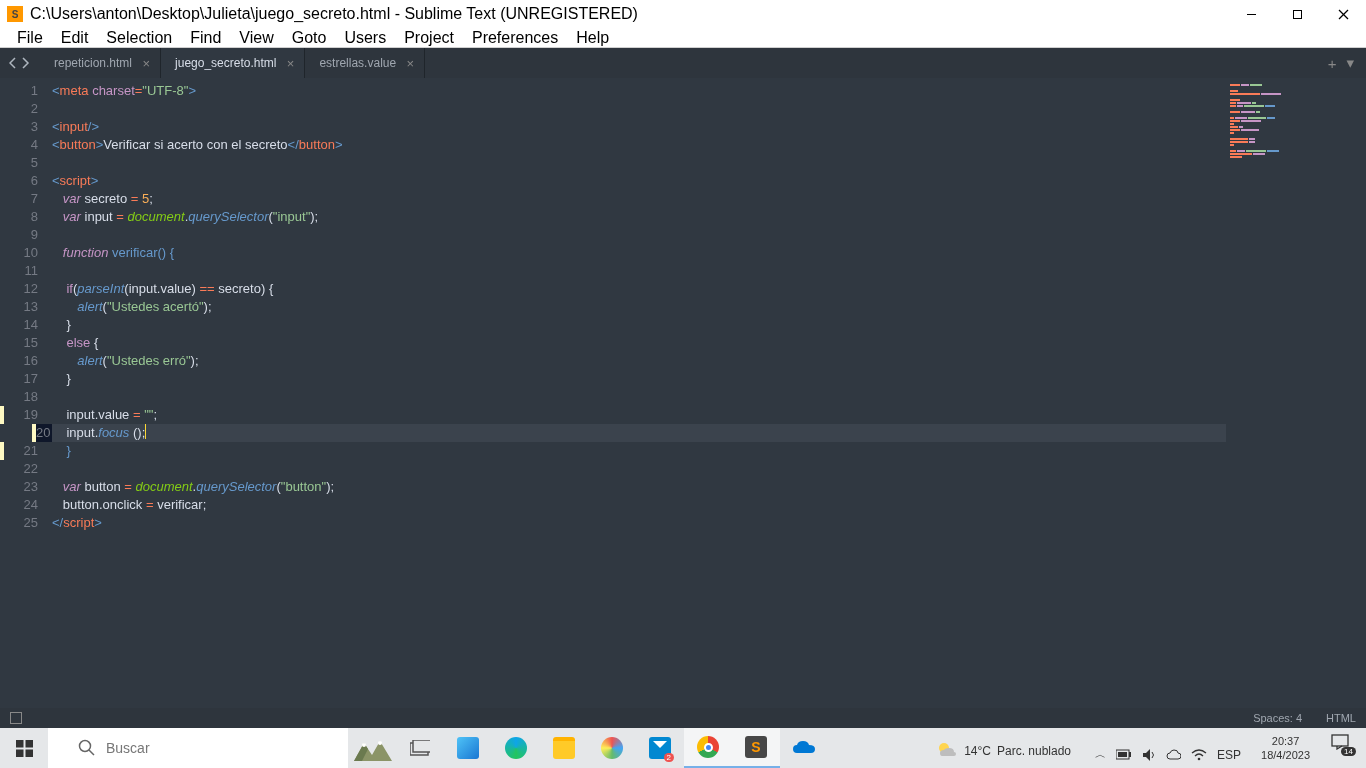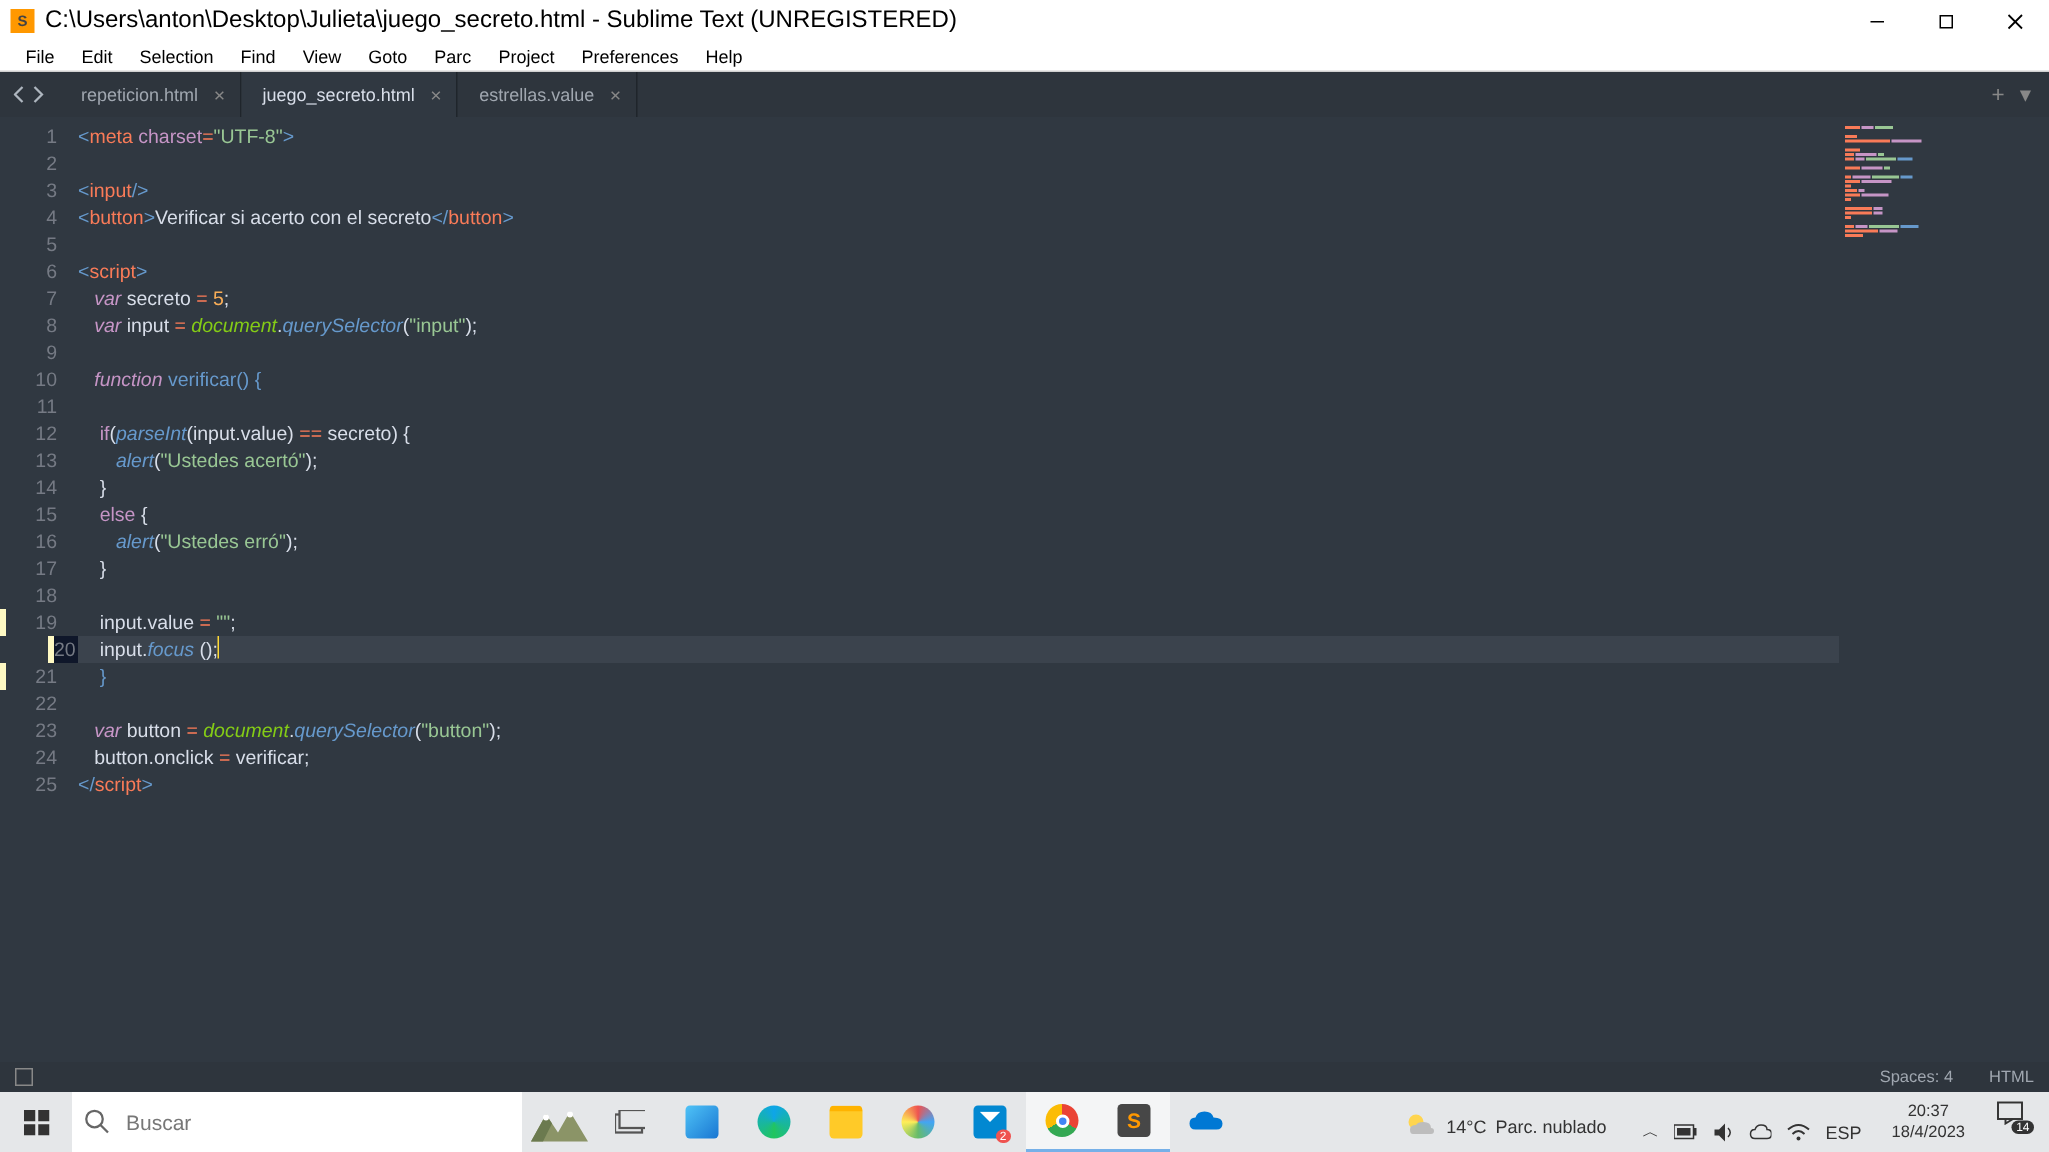--- a/index.html
+++ b/index.html
@@ -8,21 +8,21 @@
 
 .titlebar { height:28px; background:#fff; display:flex; align-items:center; }
 .titlebar .logo { width:16px; height:16px; background:#ff9800; margin:0 7px; display:flex; align-items:center; justify-content:center; color:#444; font-size:10px; font-weight:bold; }
 .titlebar .title { font-size:16px; color:#000; flex:1; }
 .winbtns { display:flex; height:28px; }
 .winbtn { width:46px; display:flex; align-items:center; justify-content:center; color:#000; font-size:11px; }
 .winbtn svg { stroke:#000; }
 
 
 .menubar { height:20px; background:#fff; display:flex; align-items:center; padding-left:8px; border-bottom:1px solid #d0d0d0; }
-.menubar span { font-size:12px; color:#000; padding:0 9px; }
+.menubar span { font-size:16px; color:#000; padding:0 9px; }
 
 
 .tabbar { height:30px; background:#2e353d; display:flex; align-items:stretch; }
 .navarrows { width:40px; display:flex; align-items:center; justify-content:center; color:#999; }
 .navarrows svg { fill:#aeb6bf; }
 .tab { display:flex; align-items:center; padding:0 28px 0 14px; font-size:12px; color:#a0a7b0; position:relative; border-right:1px solid #1f252b; }
 .tab.active { background:#303841; color:#d8dee9; }
 .tab .x { position:absolute; right:10px; color:#888; font-size:13px; line-height:1; }
 .tabbar .right { margin-left:auto; display:flex; align-items:center; padding-right:12px; color:#888; font-size:15px; gap:10px; }
 
@@ -58,21 +58,21 @@
 
 
 .statusbar { position:absolute; left:0; right:0; bottom:40px; height:20px; background:#2e353d; display:flex; align-items:center; font-size:11px; color:#a0a7b0; padding:0 10px; }
 .statusbar .sicon { width:12px; height:12px; border:1px solid #888; margin-right:10px; }
 .statusbar .right { margin-left:auto; display:flex; gap:24px; }
 
 
 .taskbar { position:absolute; left:0; right:0; bottom:0; height:40px; background:#e5e7e9; display:flex; align-items:center; }
 .start { width:48px; height:40px; display:flex; align-items:center; justify-content:center; }
 .start svg { fill:#333; }
-.search { width:300px; height:40px; background:#fff; display:flex; align-items:center; padding:0 8px; gap:10px; }
+.search { width:300px; height:40px; background:#fff; display:flex; align-items:center; padding:0 30px; gap:10px; }
 .search svg { stroke:#666; }
 .search span { color:#777; font-size:14px; }
 .tb-icons { display:flex; align-items:center; height:40px; }
 .tb-icons .tico { width:48px; height:40px; display:flex; align-items:center; justify-content:center; position:relative; }
 .tb-icons .tico.active { border-bottom:2px solid #76b0e8; background:#f4f5f6; }
 .tray { margin-left:auto; display:flex; align-items:flex-end; height:28px; padding-right:6px; font-size:11px; color:#333; }
 .weather { display:flex; align-items:center; gap:6px; padding:0 14px; font-size:12px; }
 .tray-icons { display:flex; align-items:center; gap:10px; padding:0 10px; }
 .clock { text-align:center; padding:0 10px; line-height:14px; }
 .notif { width:40px; height:40px; display:flex; align-items:center; justify-content:center; position:relative; }
@@ -107,21 +107,21 @@
   </div>
 </div>
 
 <div class="menubar">
   <span>File</span>
   <span>Edit</span>
   <span>Selection</span>
   <span>Find</span>
   <span>View</span>
   <span>Goto</span>
-  <span>Parc</span>
+  <span>Users</span>
   <span>Project</span>
   <span>Preferences</span>
   <span>Help</span>
 </div>
 
 <div class="tabbar">
   <div class="navarrows">
     <svg width="22" height="12">
         <path d="M6 1 L1 6 L6 11" fill="none" stroke="#aeb6bf" stroke-width="1.5"></path>
         <path d="M14 1 L19 6 L14 11" fill="none" stroke="#aeb6bf" stroke-width="1.5"></path>

